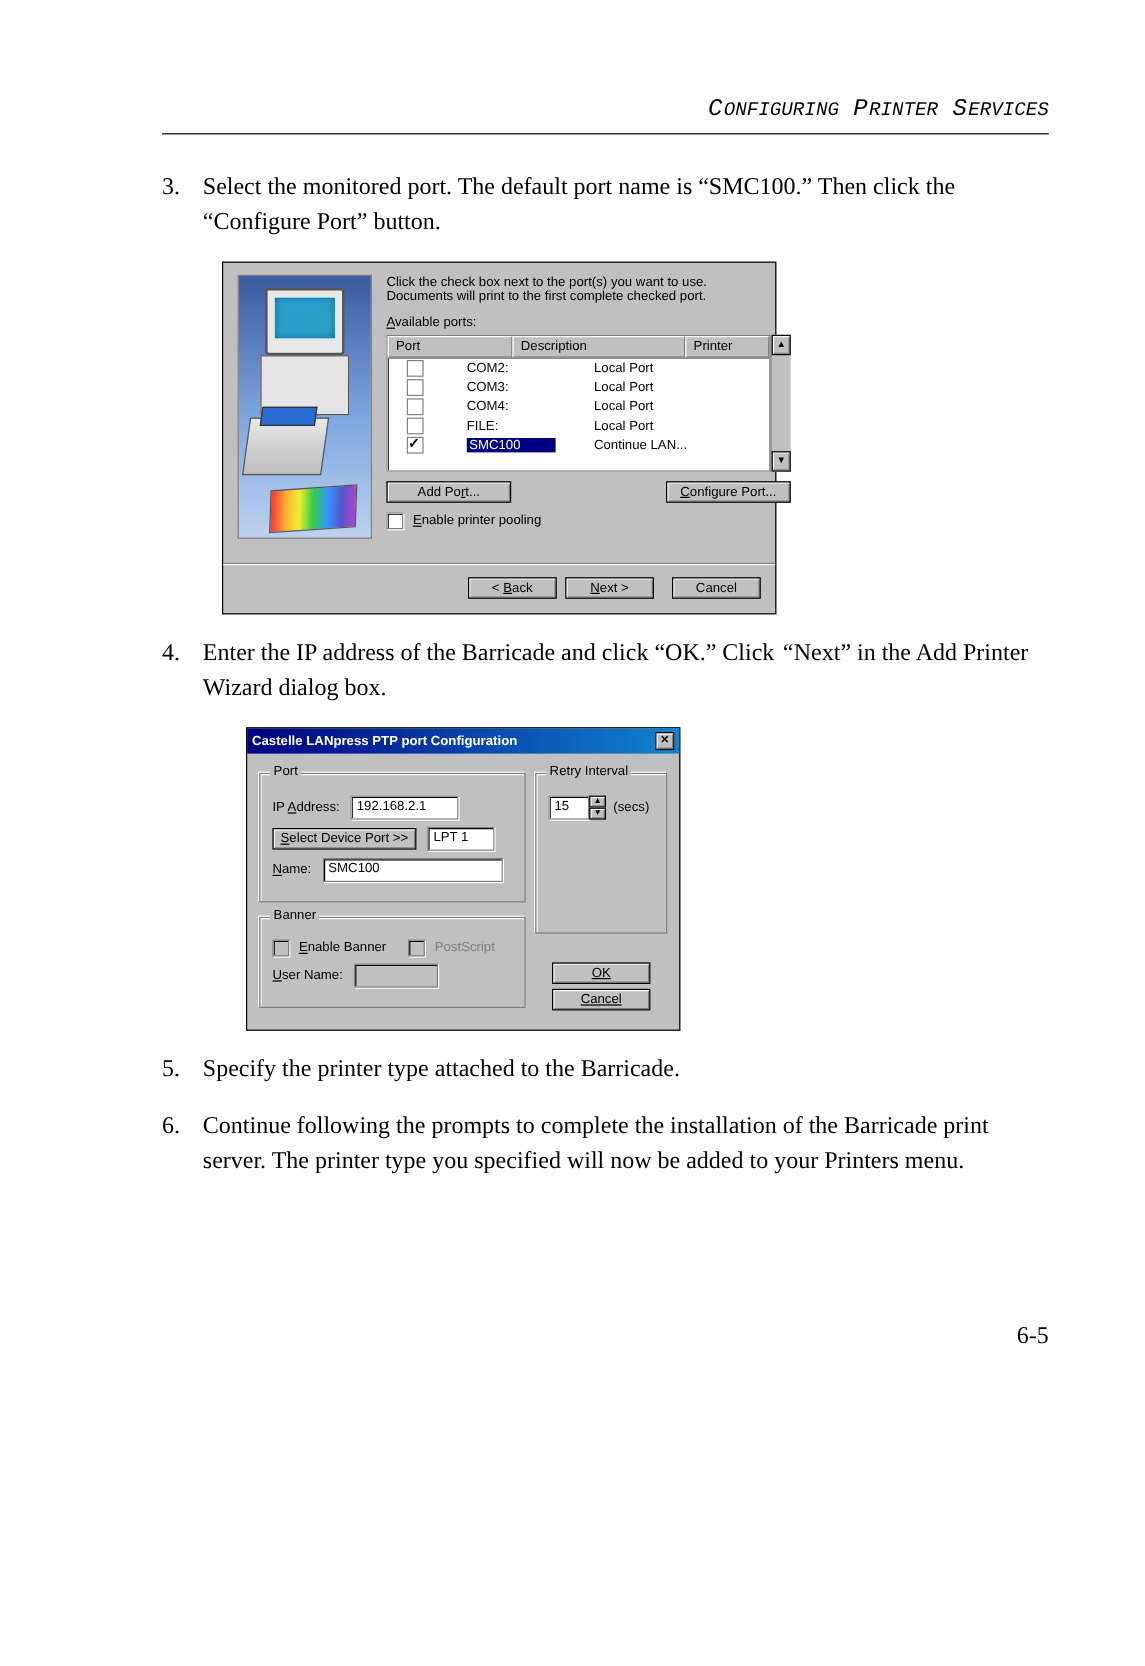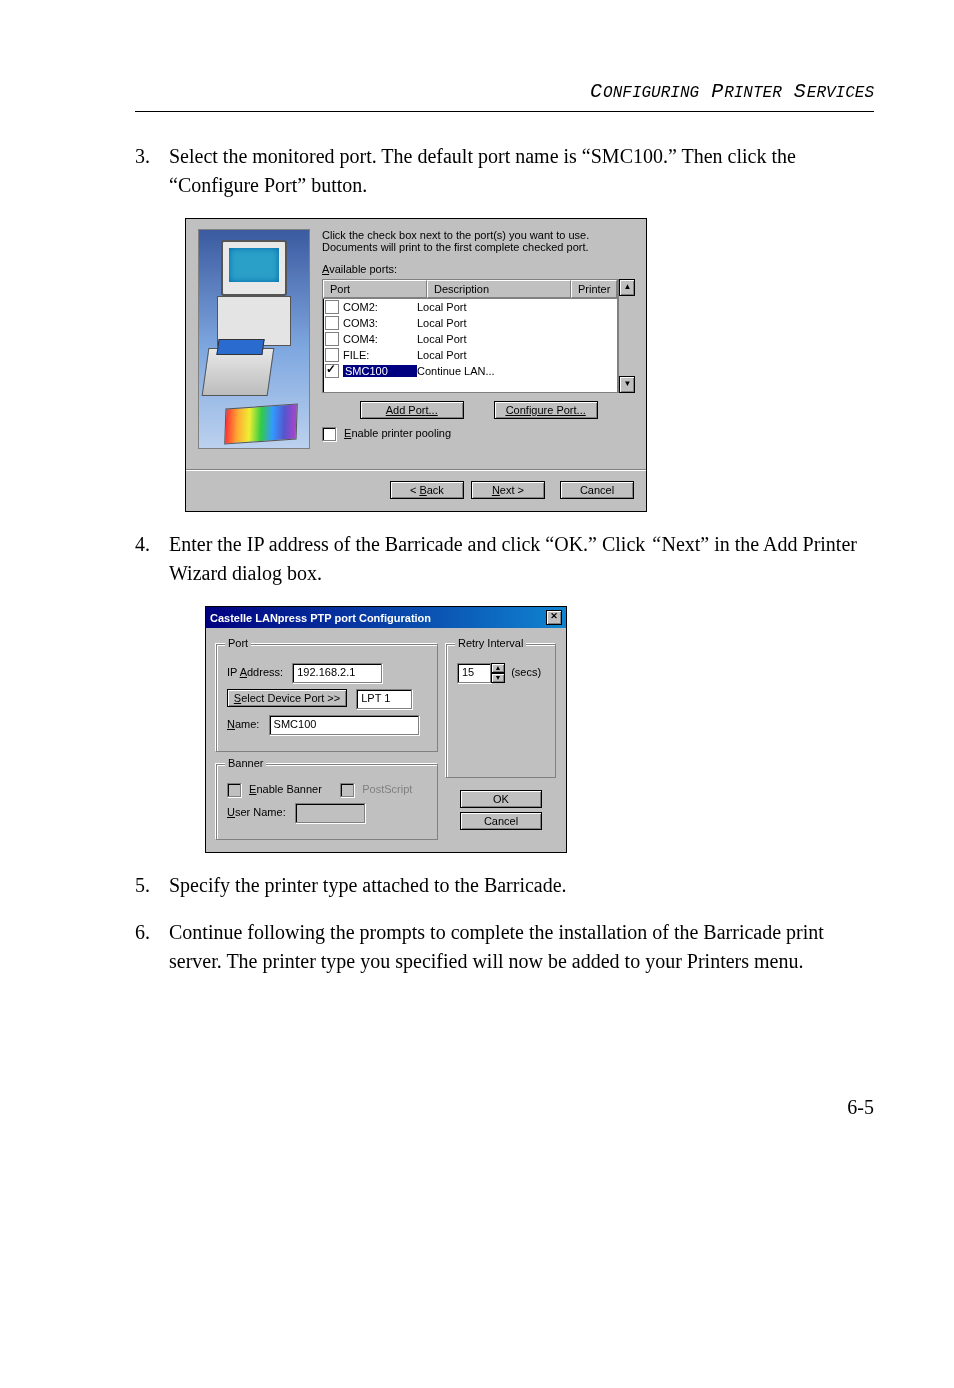--- a/index.html
+++ b/index.html
@@ -219,23 +219,24 @@
     border-right-color: #808080;
     border-bottom-color: #808080;
     padding: 2px 6px;
     font-size: 11px;
   }
   .col-port { width: 90px; }
   .col-desc { width: 130px; }
   .col-prn  { flex: 1; }
   .port-row {
     display: flex;
-    padding: 0 2px;
+    padding: 0 16px;
     align-items: center;
     height: 16px;
+    gap: 32px;
   }
   .port-row .cb {
     width: 12px; height: 12px;
     border: 1px solid #808080;
     background: #fff;
     margin-right: 4px;
     position: relative;
   }
   .port-row .cb.checked::after {
     content: "✓";
@@ -316,21 +317,21 @@
   }
   .spin9x .spinbtns div {
     flex:1;
     background:#c0c0c0;
     border:1px solid #000;
     box-shadow: inset 1px 1px #fff, inset -1px -1px #808080;
     font-size: 7px;
     text-align: center;
     line-height: 7px;
   }
-  .cast-btns { margin-top: 12px; }
+  .cast-btns { margin-top: 24px; text-decoration: underline; }
   .cast-btns .btn9x { display:block; width: 80px; margin: 4px auto; }
 
   .pgnum {
     text-align: right;
     font-size: 20px;
     margin-top: 120px;
   }
 </style>
 </head>
 <body>
@@ -399,21 +400,21 @@
                   <span class="cb checked"></span>
                     <span class="pname">SMC100</span>
                     <span class="pdesc">Continue LAN...</span>
                 </div>
               </div>
               <div class="scroll9x">
                 <div class="arrow">▲</div>
                 <div class="arrow">▼</div>
               </div>
             </div>
-            <div style="margin-top:8px; display:flex; gap:30px; justify-content:center;text-decoration:underline;">
+            <div style="margin-top:8px; display:flex; gap:30px; justify-content:space-between;">
               <span class="btn9x" style="min-width:102px">Add Po<span class="underline">r</span>t...</span>
               <span class="btn9x" style="min-width:102px"><span class="underline">C</span>onfigure Port...</span>
             </div>
             <div style="margin-top:8px;">
               <span class="checkbox9x"></span>
               <span><span class="underline">E</span>nable printer pooling</span>
             </div>
           </div>
         </div>
       </div>

